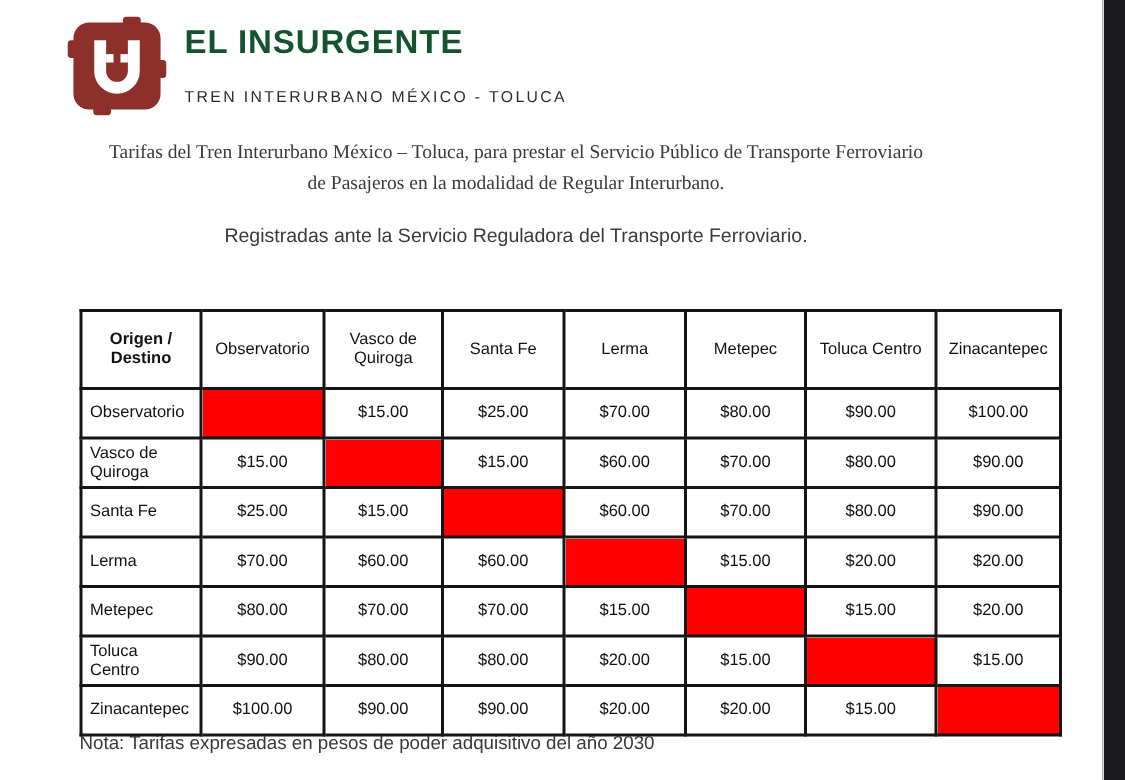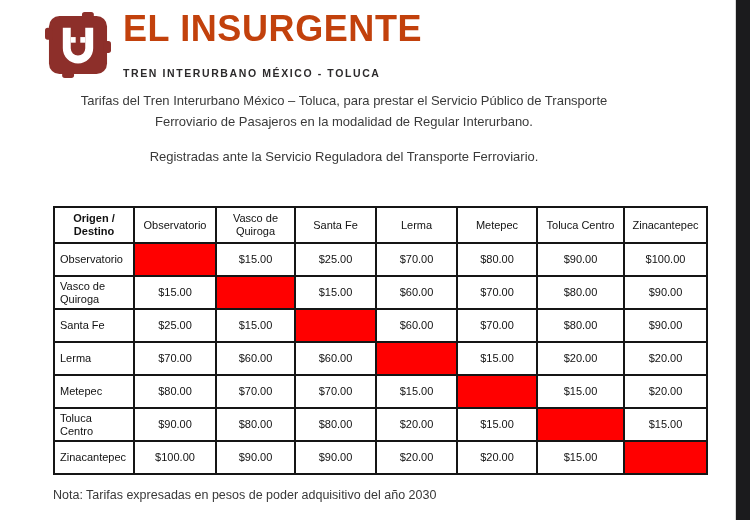--- a/index.html
+++ b/index.html
@@ -11,48 +11,48 @@
   }
   
   .viewer-strip{
     position:absolute;top:0;right:0;width:14px;height:520px;
     background:#1b1b1d;border-left:1px solid #d9d9d9;
   }
   
   .logo{position:absolute;left:45px;top:11px;display:flex;align-items:center;gap:12px;}
   .logo-icon{width:66px;height:66px;display:block;}
   .logo-title{
-    font-size:36px;font-weight:800;letter-spacing:0.6px;
-    color:#c2410c;line-height:1;white-space:nowrap;
+    font-size:22px;font-weight:800;letter-spacing:0.6px;
+    color:#14532d;line-height:1;white-space:nowrap;
   }
   .logo-subtitle{
-    font-size:10.5px;font-weight:700;letter-spacing:1.6px;
+    font-size:10.5px;font-weight:400;letter-spacing:1.6px;
     color:#2c2a2b;margin-top:20px;white-space:nowrap;
   }
   
   .intro{
     position:absolute;left:38px;top:90px;width:612px;text-align:center;
     color:#3a3a3a;font-size:13px;line-height:21px;
   }
   .intro p{margin:0;}
-  .intro .p1{max-width:545px;margin:0 auto;}
+  .intro .p1{max-width:545px;margin:0 auto;font-family:Liberation Serif, serif;}
   .intro .p2{margin-top:14px;}
   .intro .p3{margin-top:14px;}
   
   .fare-table{
     position:absolute;left:53px;top:206px;
     border-collapse:collapse;table-layout:fixed;width:653px;
     font-size:11px;color:#111;
   }
   .fare-table th,.fare-table td{
     border:2px solid #151515;vertical-align:middle;
     text-align:center;padding:2px 2px;line-height:13px;
     overflow:hidden;
   }
-  .fare-table thead tr{height:36px;}
+  .fare-table thead tr{height:52px;}
   .fare-table tbody tr{height:33px;}
   .fare-table th{font-weight:normal;}
   .fare-table th.corner{font-weight:bold;}
   .fare-table td.origin{text-align:left;padding-left:5px;padding-right:6px;}
   .fare-table td.diag{background:#ff0000;}
   
   .footnote{
     position:absolute;left:53px;top:488px;
     font-size:12.5px;color:#383838;
   }

